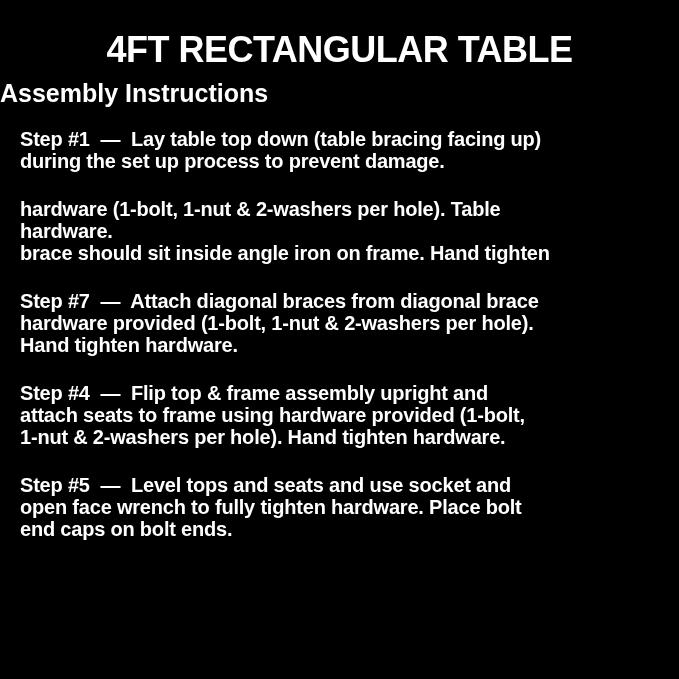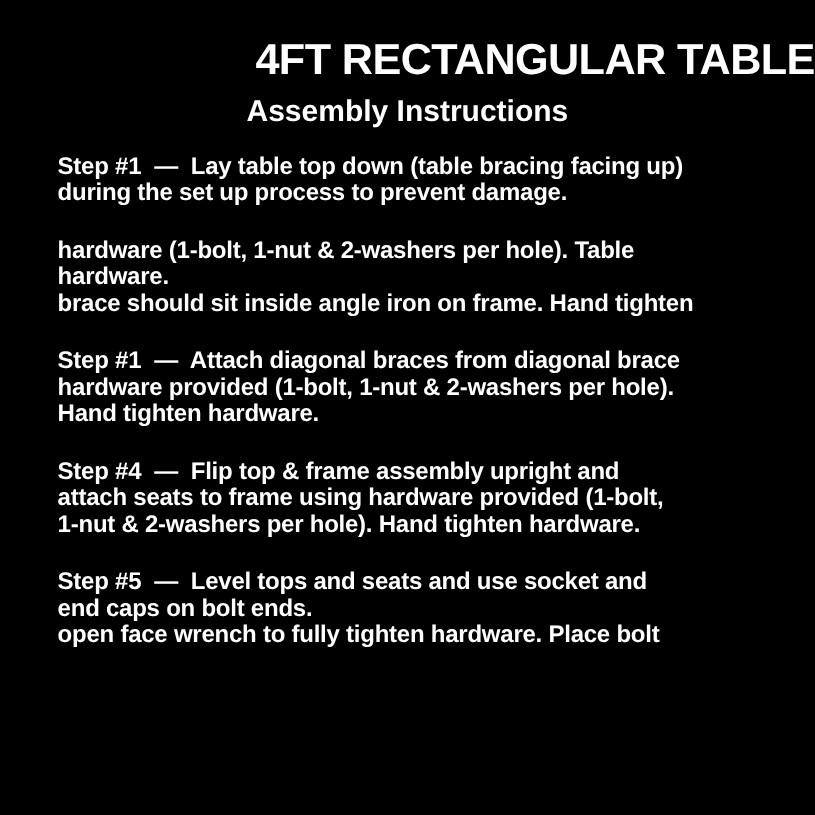--- a/index.html
+++ b/index.html
@@ -16,34 +16,34 @@
     font-family: "Liberation Sans", sans-serif;
     color: #ffffff;
     -webkit-font-smoothing: antialiased;
   }
   .title {
     margin-top: 30px;
     font-size: 36px;
     line-height: 40px;
     font-weight: 700;
     letter-spacing: -0.5px;
-    text-align: right;
+    text-align: center;
     white-space: pre;
   }
   .subtitle {
     margin-top: 8px;
     font-size: 25px;
     line-height: 30px;
     font-weight: 700;
-    text-align: center;
+    text-align: left;
     white-space: pre;
   }
   .steps {
     margin-top: 20px;
-    padding-left: 48px;
+    padding-left: 20px;
     padding-right: 30px;
   }
   .step {
     margin-bottom: 26px;
   }
   .step .line {
     font-size: 20px;
     line-height: 22px;
     font-weight: 700;
     letter-spacing: -0.2px;
@@ -60,28 +60,28 @@
       <div class="step">
         <div class="line">Step #1  —  Lay table top down (table bracing facing up)</div>
         <div class="line">during the set up process to prevent damage.</div>
       </div>
       <div class="step">
         <div class="line">hardware (1-bolt, 1-nut &amp; 2-washers per hole). Table</div>
         <div class="line">hardware.</div>
         <div class="line">brace should sit inside angle iron on frame. Hand tighten</div>
       </div>
       <div class="step">
-        <div class="line">Step #1  —  Attach diagonal braces from diagonal brace</div>
+        <div class="line">Step #7  —  Attach diagonal braces from diagonal brace</div>
         <div class="line">hardware provided (1-bolt, 1-nut &amp; 2-washers per hole).</div>
         <div class="line">Hand tighten hardware.</div>
       </div>
       <div class="step">
         <div class="line">Step #4  —  Flip top &amp; frame assembly upright and</div>
         <div class="line">attach seats to frame using hardware provided (1-bolt,</div>
         <div class="line">1-nut &amp; 2-washers per hole). Hand tighten hardware.</div>
       </div>
       <div class="step">
         <div class="line">Step #5  —  Level tops and seats and use socket and</div>
+        <div class="line">open face wrench to fully tighten hardware. Place bolt</div>
         <div class="line">end caps on bolt ends.</div>
-        <div class="line">open face wrench to fully tighten hardware. Place bolt</div>
       </div>
     </div>
 </div>
 
 </body></html>

